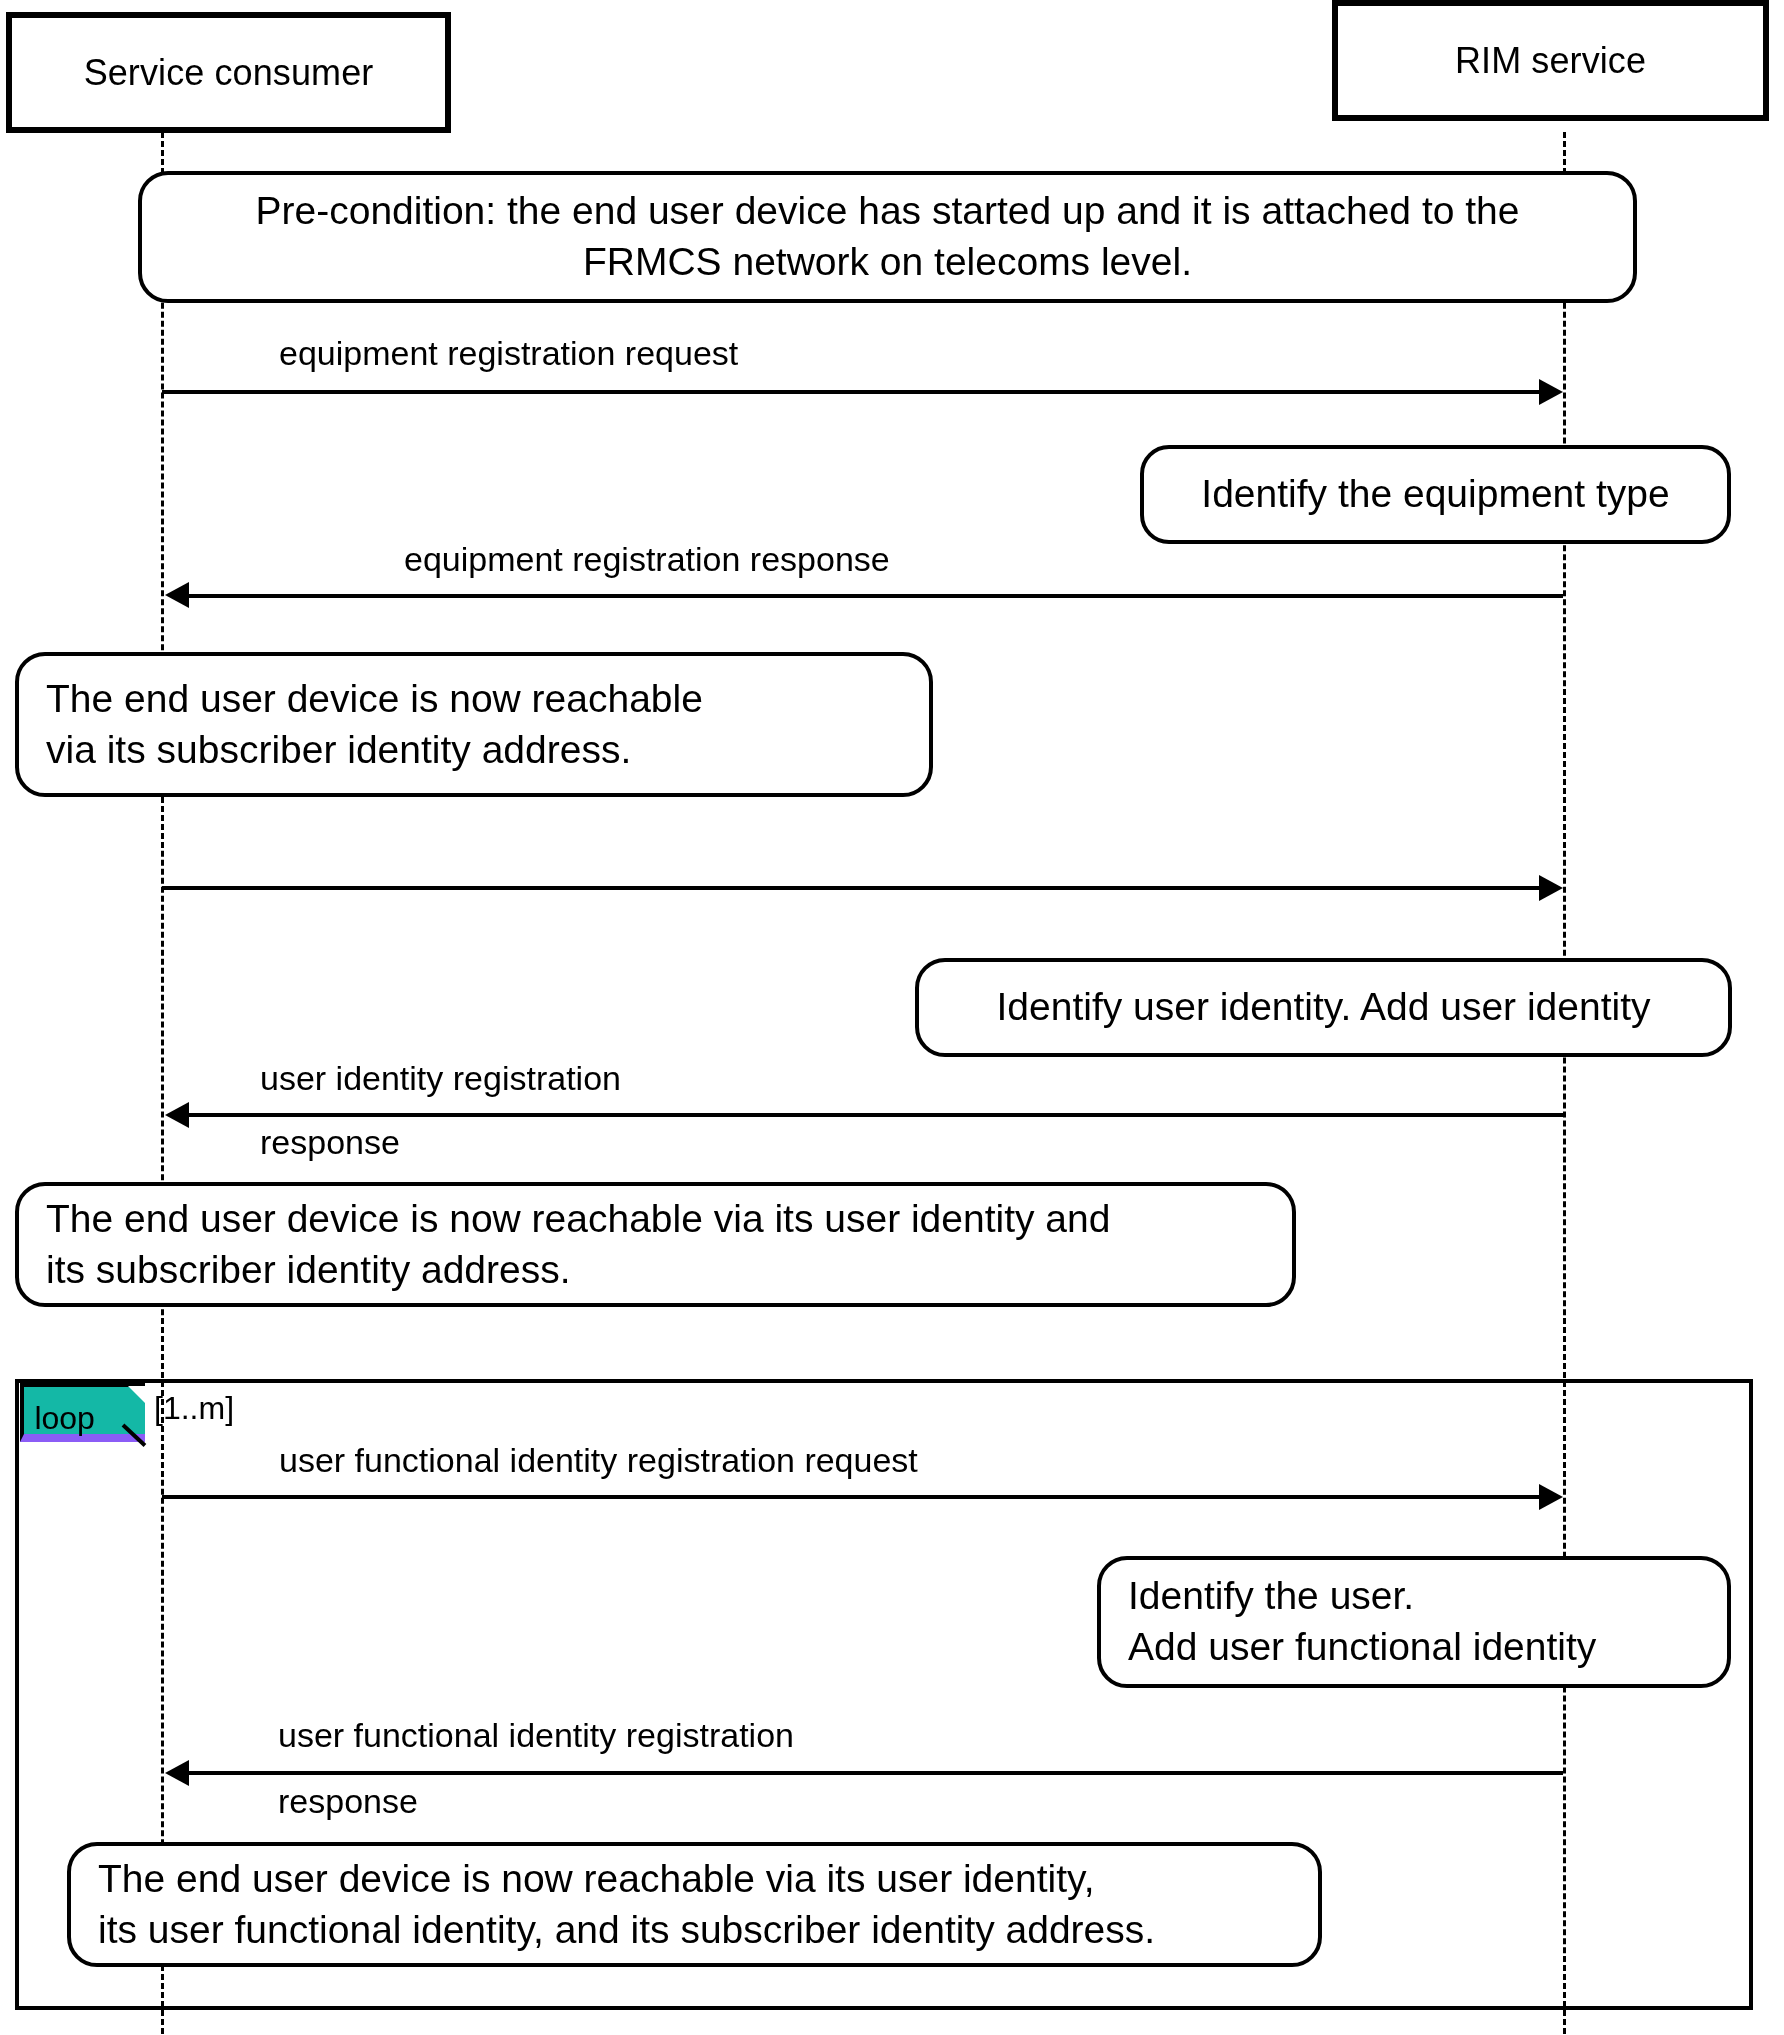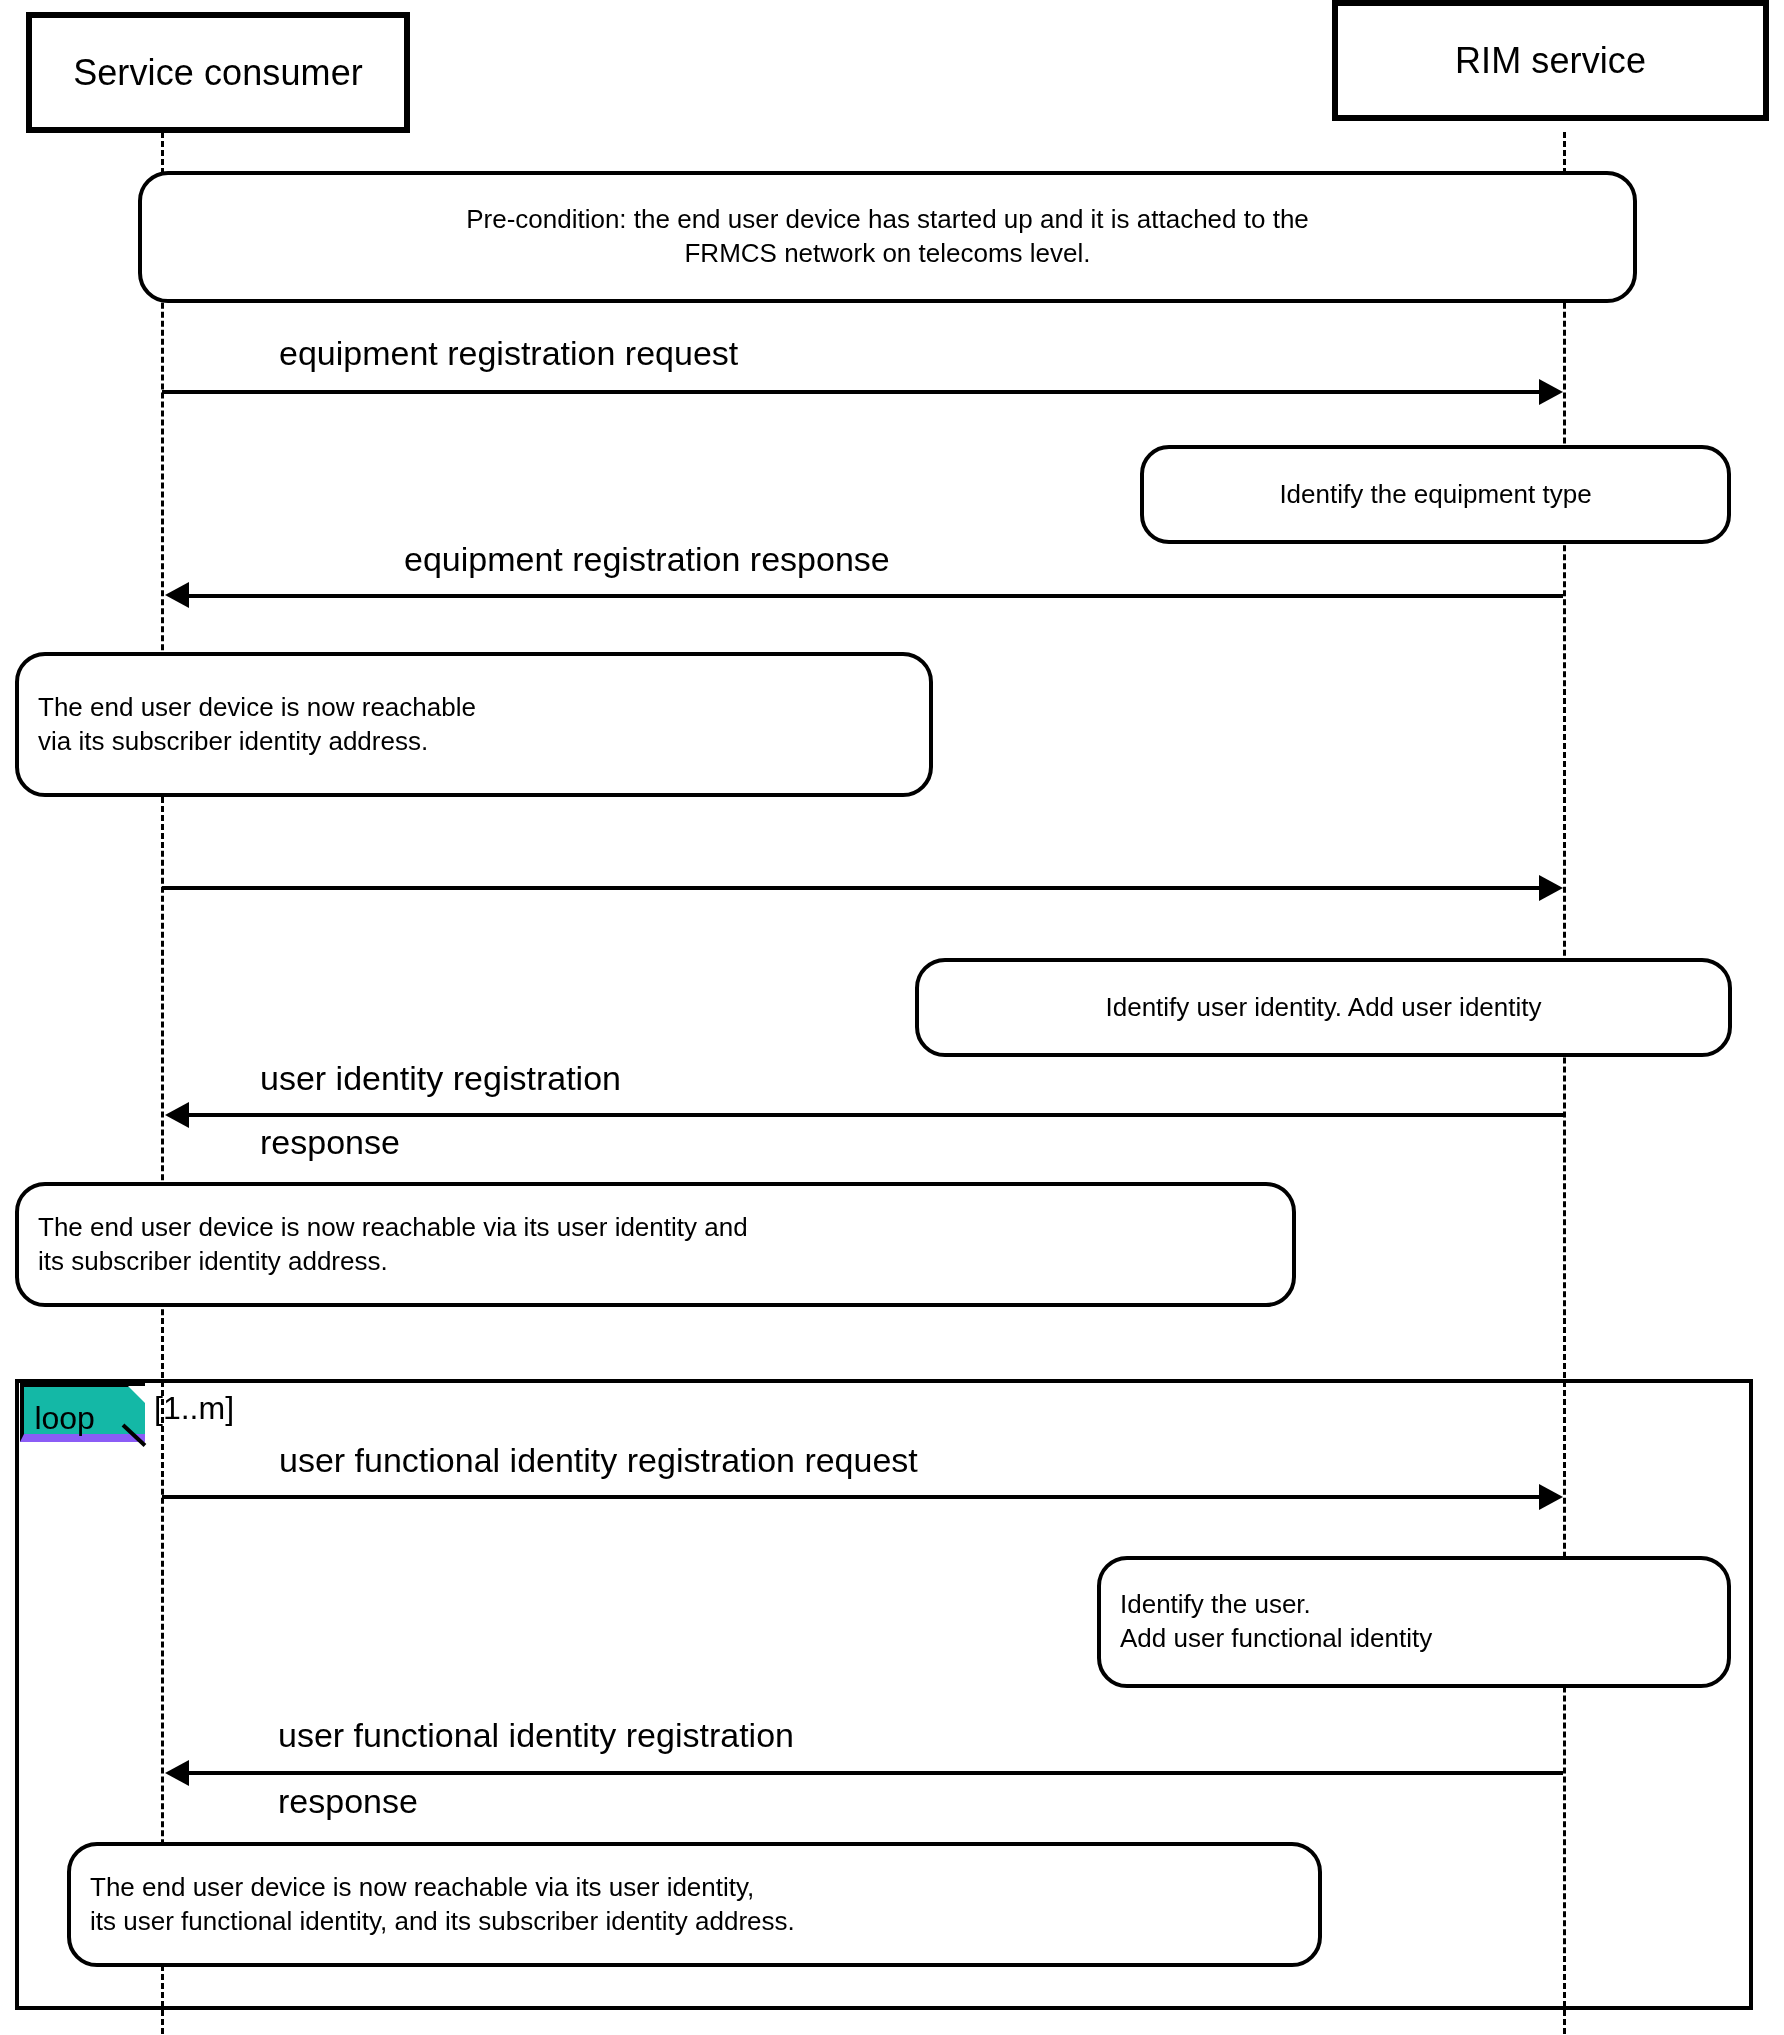--- a/index.html
+++ b/index.html
@@ -51,24 +51,24 @@
     position: absolute;
     box-sizing: border-box;
     border: 4.7px solid #000000;
     border-radius: 30px;
     background: #ffffff;
     display: flex;
     align-items: center;
   }
   .note .note-text {
     width: 100%;
-    font-size: 26px;
+    font-size: 39px;
     line-height: 1.30;
     color: #000000;
-    padding: 0 19px;
+    padding: 0 27px;
     white-space: pre-line;
   }
   .note.center .note-text { text-align: center; }
   .note.left   .note-text { text-align: left; }
 
   
   .message {
     position: absolute;
     height: 0;
     border-top: 4.7px solid #000000;
@@ -135,21 +135,21 @@
   }
 </style>
 </head>
 <body>
 
 <div id="diagram-root">
 
   <div class="lifeline" style="left:161px; top:132px; height:1902px;"></div>
   <div class="lifeline" style="left:1563px; top:132px; height:1902px;"></div>
 
-  <div class="participant" style="left:26px; top:12px; width:384px; height:121px;">
+  <div class="participant" style="left:6px; top:12px; width:445px; height:121px;">
     <span class="label">Service consumer</span>
   </div>
 
   <div class="participant" style="left:1332px; top:0; width:437px; height:121px;">
     <span class="label">RIM service</span>
   </div>
 
   <div class="note center" style="left:138px; top:171px; width:1499px; height:132px;">
     <span class="note-text">Pre-condition: the end user device has started up and it is attached to the
 FRMCS network on telecoms level.</span>

